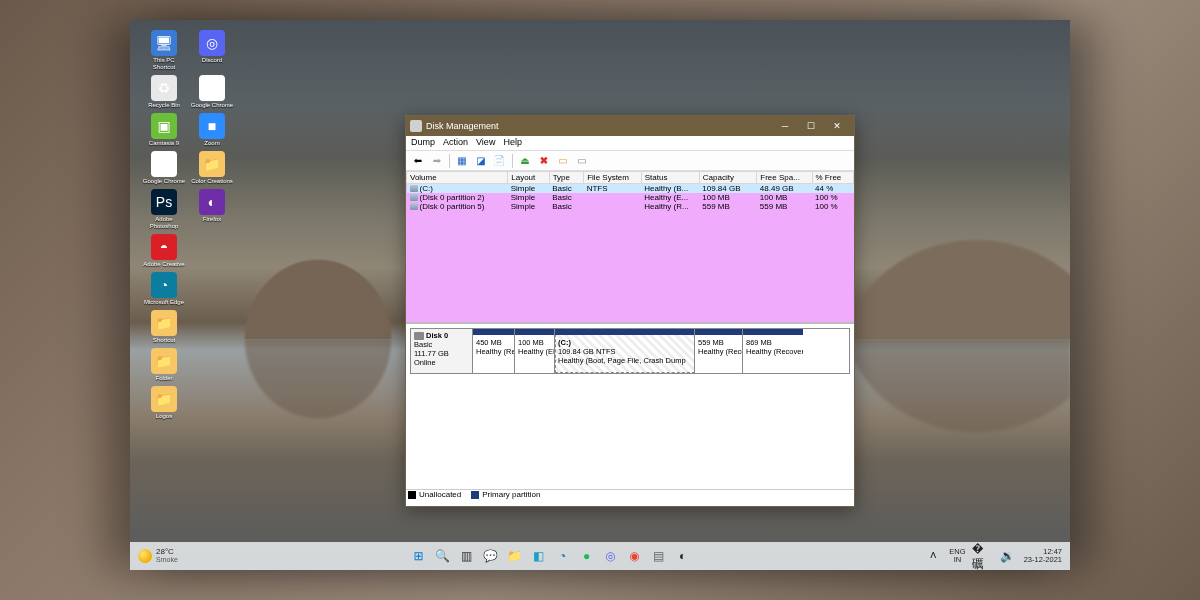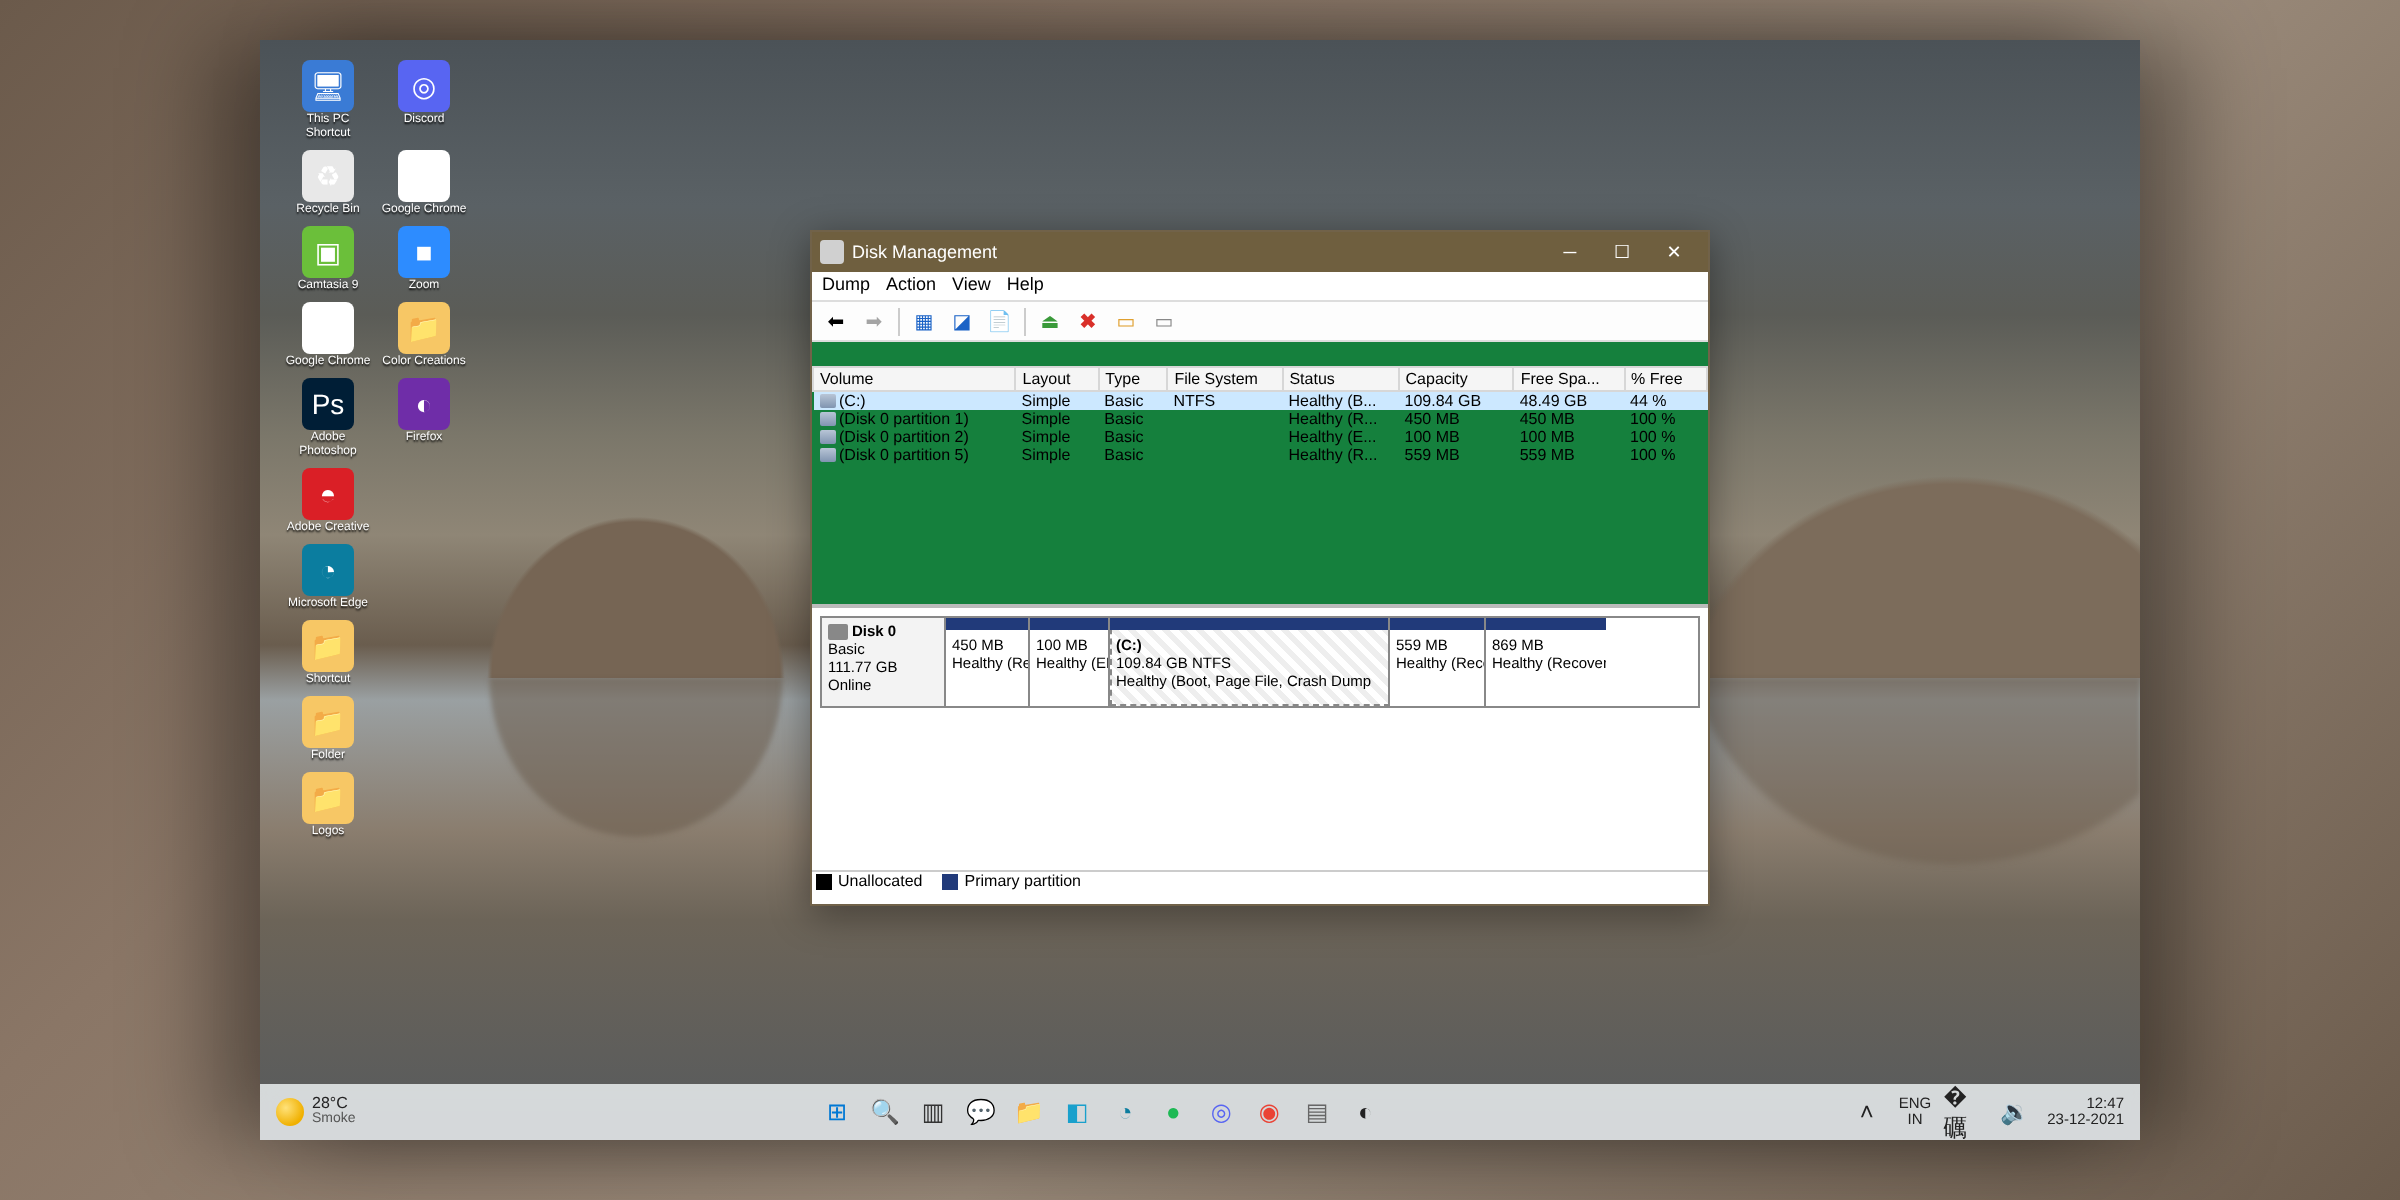--- a/index.html
+++ b/index.html
@@ -62,39 +62,39 @@
     display:flex; align-items:center; font-size:9px; color:#222;
   }
   .taskbar .left { display:flex; align-items:center; gap:4px; padding-left:8px;}
   .taskbar .center { flex:1; display:flex; justify-content:center; gap:4px;}
   .taskbar .right { display:flex; align-items:center; gap:6px; padding-right:8px;}
   .tb-btn { width:20px; height:20px; display:flex;align-items:center;justify-content:center; border-radius:3px; cursor:pointer; font-size:12px;}
   .weather-ico{width:14px;height:14px;border-radius:50%;background:radial-gradient(circle at 35% 35%,#ffe27a,#f0b000 70%);}  
 
   
   .dm-window {
-    position:absolute; left:275px; top:95px; width:450px; height:338px;
-    background:#15803d; border:1px solid #716249;
+    position:absolute; left:275px; top:95px; width:450px; height:392px;
+    background:#f0abfc; border:1px solid #716249;
     box-shadow: 0 4px 18px rgba(0,0,0,0.4);
     display:flex; flex-direction:column;
   }
   .dm-title {
     height:20px; background:#6f5f3f; color:#fff; display:flex; align-items:center;
     padding:0 4px; font-size:9px;
   }
   .dm-title .ico{width:12px;height:12px;background:#d0d0d0;border-radius:2px;margin-right:4px;display:inline-block;}
   .dm-title .t{flex:1;}
   .dm-title .winbtn{width:26px;height:18px;display:flex;align-items:center;justify-content:center;cursor:pointer;font-size:9px;color:#fff;}
   .dm-menu { height:15px; display:flex; gap:8px; padding:1px 5px; font-size:9px; background:#fff; border-bottom:1px solid #ddd;}
   .dm-menu span{cursor:pointer;}
   .dm-tools { height:20px; display:flex; align-items:center; gap:3px; padding:0 4px; border-bottom:1px solid #ddd; background:#fdfdfd;}
   .tbtn{width:16px;height:16px;display:flex;align-items:center;justify-content:center;font-size:10px;cursor:pointer;border-radius:2px;}
   .tsep{width:1px;height:14px;background:#ccc;margin:0 1px;}
 
-  .dm-body{flex:1; display:flex; flex-direction:column; overflow:hidden;margin-top:12px;}
+  .dm-body{flex:1; display:flex; flex-direction:column; overflow:hidden;}
   
   .vol-list{flex:1 1 48%; overflow:auto; font-size:8px; border-bottom:2px solid #bbb;}
   .vtable{width:100%; border-collapse:collapse;}
   .vtable th{background:#f5f5f5;border:1px solid #d7d7d7;text-align:left;padding:1px 3px;font-weight:400;font-size:8px;white-space:nowrap;}
   .vtable td{padding:0 3px;border:0;font-size:8px;white-space:nowrap;}
   .vtable tr.selected td{background:#cce8ff;}
   .vol-ico{display:inline-block;width:8px;height:7px;background:linear-gradient(#b8c5d6,#8094b0);border-radius:1px;margin-right:2px;vertical-align:middle;}
 
   
   .gview{flex:1 1 52%; padding:4px 4px 2px; overflow:auto; background:#fff;}
@@ -255,30 +255,20 @@
                 <td><span class="vol-ico"></span>(C:)</td>
                 <td>Simple</td>
                 <td>Basic</td>
                 <td>NTFS</td>
                 <td>Healthy (B...</td>
                 <td>109.84 GB</td>
                 <td>48.49 GB</td>
                 <td>44 %</td>
               </tr>
               <tr>
-                <td><span class="vol-ico"></span>(Disk 0 partition 1)</td>
-                <td>Simple</td>
-                <td>Basic</td>
-                <td></td>
-                <td>Healthy (R...</td>
-                <td>450 MB</td>
-                <td>450 MB</td>
-                <td>100 %</td>
-              </tr>
-              <tr>
                 <td><span class="vol-ico"></span>(Disk 0 partition 2)</td>
                 <td>Simple</td>
                 <td>Basic</td>
                 <td></td>
                 <td>Healthy (E...</td>
                 <td>100 MB</td>
                 <td>100 MB</td>
                 <td>100 %</td>
               </tr>
               <tr>

